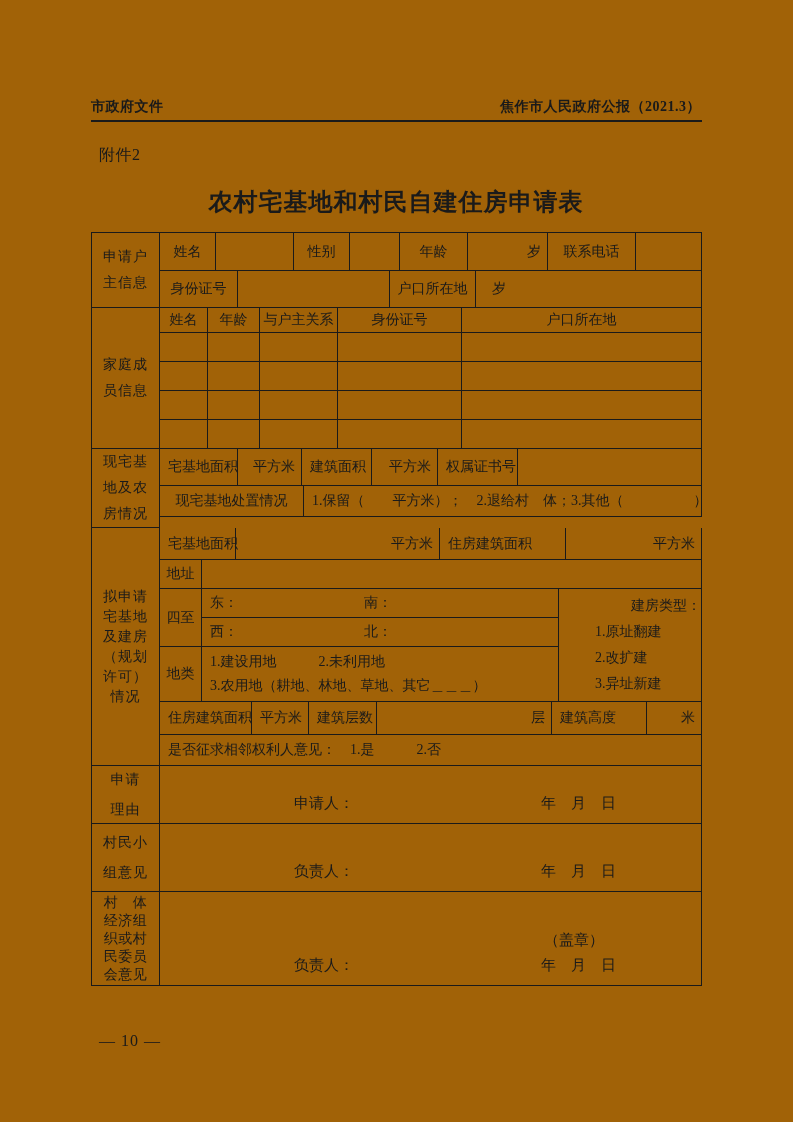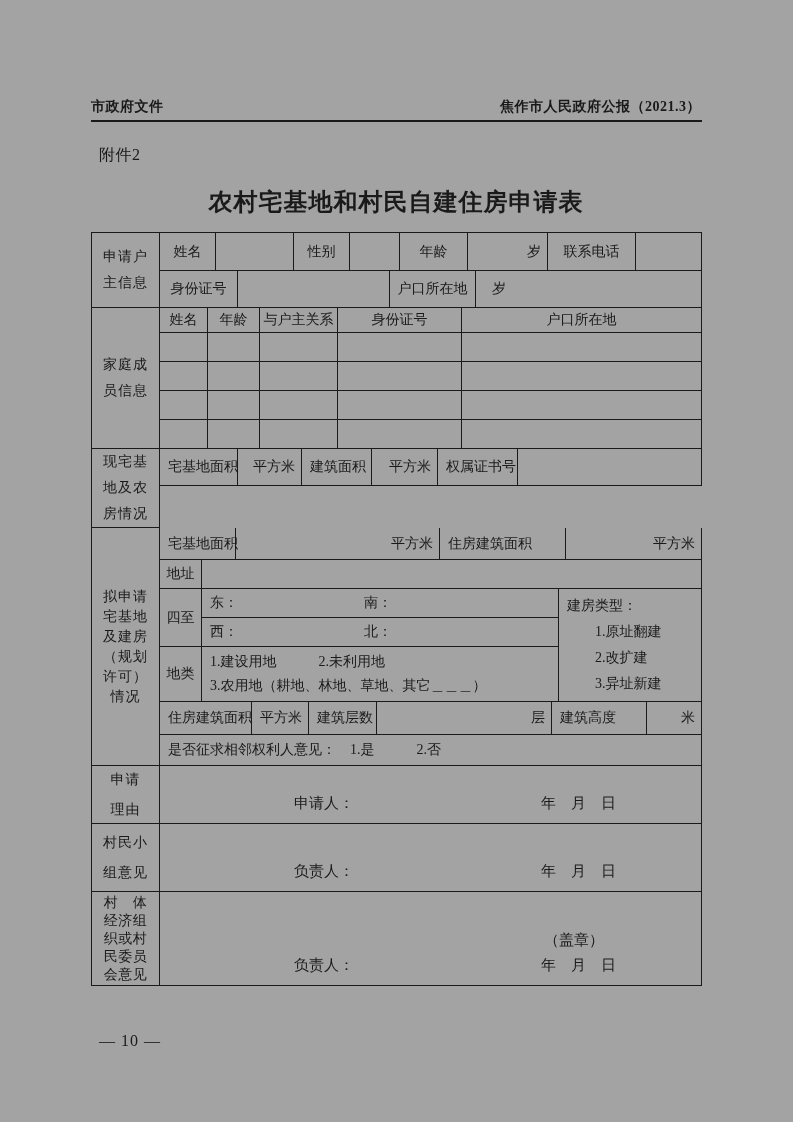--- a/index.html
+++ b/index.html
@@ -2,21 +2,21 @@
 <html><head>
 <meta charset="utf-8">
 <style>
   * { box-sizing: border-box; margin: 0; padding: 0; }
   html,body { background:#fff; }
   body {
     width: 793px; height: 1122px; position: relative;
     font-family: "Liberation Serif", "DejaVu Serif", serif;
     color: #1a1a1a;
   }
-  .page { position:absolute; left:0; top:0; width:793px; height:1122px; background:#a3a3a3; }
+  .page { position:absolute; left:0; top:0; width:793px; height:1122px; background:#a16207; }
 
   
   .doc-header {
     position:absolute; left:91px; top:98px; width:610px;
     display:flex; justify-content:space-between; align-items:flex-end;
     font-size:14px; font-weight:bold; letter-spacing:0.5px;
   }
   .header-rule { position:absolute; left:91px; top:120px; width:611px; height:2px; background:#1a1a1a; }
 
   .attachment { position:absolute; left:99px; top:145px; font-size:16px; letter-spacing:0.5px; }
@@ -47,21 +47,21 @@
     border-right:1px solid #1a1a1a; border-bottom:1px solid #1a1a1a;
     display:flex; align-items:center; min-width:0; white-space:pre;
   }
   .cc { justify-content:center; text-align:center; }
   .rt { justify-content:flex-end; padding-right:6px; }
   .lf { padding-left:8px; }
   .grow { flex:1; }
   .two-line { white-space:pre-line; line-height:24px; align-items:center; }
 
   .buildtype { flex-direction:column; align-items:stretch; justify-content:center; white-space:normal; }
-  .bt-title { padding-left:8px; line-height:26px; }
+  .bt-title { padding-left:8px; line-height:26px;text-align:right; }
   .bt-opt { padding-left:36px; line-height:26px; }
 
   .sign-area { flex-direction:column; justify-content:flex-end; align-items:stretch; white-space:normal; }
   .sign-line { display:flex; justify-content:space-between; padding:0 85px 10px 134px; font-size:15px; }
   .seal-line { padding-left:384px; padding-bottom:6px; font-size:15px; }
 
   .page-number { position:absolute; left:99px; top:1032px; font-size:16px; letter-spacing:1px; }
 </style>
 </head>
 <body>
@@ -149,20 +149,24 @@
 地及农
 房情况</div>
       <div class="content">
         <div class="row" style="height:37px">
           <div class="cell lf" style="width:78px">宅基地面积</div>
           <div class="cell rt" style="width:64px">平方米</div>
           <div class="cell lf" style="width:70px">建筑面积</div>
           <div class="cell rt" style="width:66px">平方米</div>
           <div class="cell lf" style="width:80px">权属证书号</div>
           <div class="cell grow"></div>
+        </div>
+        <div class="row" style="height:31px">
+          <div class="cell cc" style="width:144px">现宅基地处置情况</div>
+          <div class="cell lf grow">1.保留（　　平方米）；　2.退给村　体；3.其他（　　　　　）</div>
         </div>
       </div>
     </div>
 
     <div class="sec">
       <div class="lbl lbl-d">拟申请
 宅基地
 及建房
 （规划
 许可）

